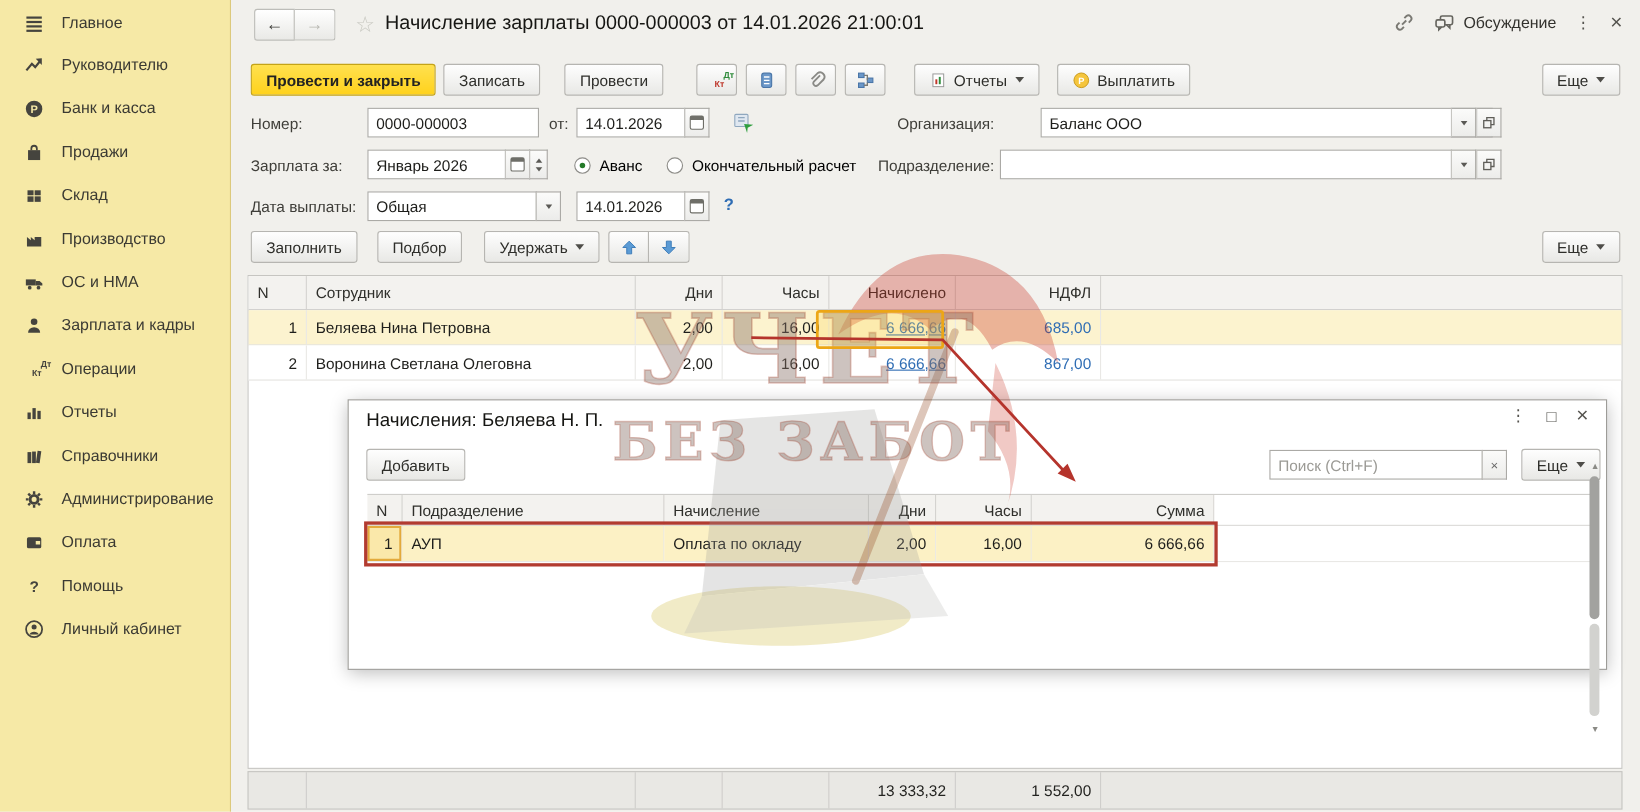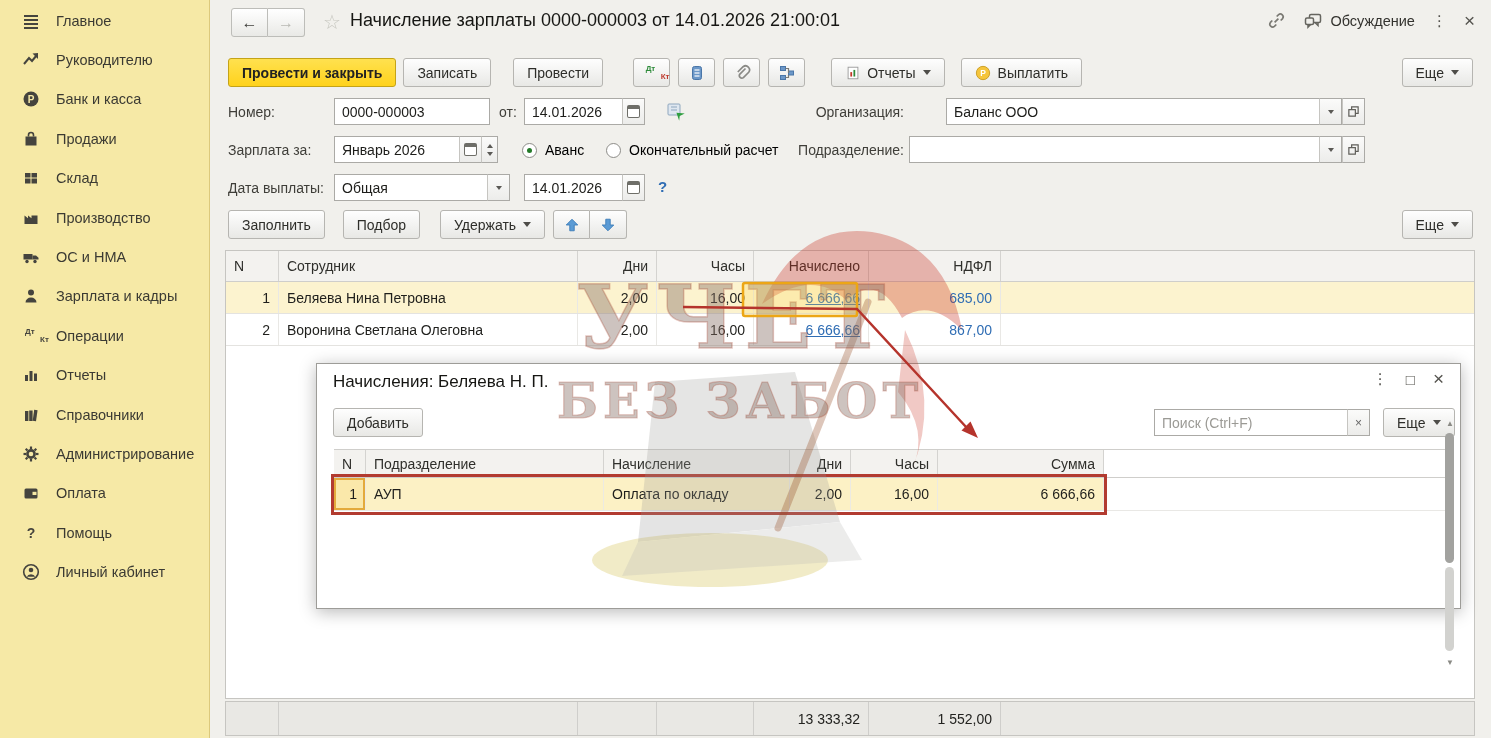--- a/index.html
+++ b/index.html
@@ -5,21 +5,21 @@
   *{box-sizing:border-box;margin:0;padding:0}
   html,body{width:1491px;height:738px;overflow:hidden}
   body{position:relative;font-family:"Liberation Sans","DejaVu Sans",sans-serif;font-size:14px;color:#333;background:#f1f0ec}
 
   
   .sidebar{position:absolute;left:0;top:0;width:210px;height:738px;background:#f6e9a6;border-right:1px solid #dcc97c;padding-top:1px}
   .sb-item{display:flex;align-items:center;height:39.4px;padding-left:19px;cursor:pointer;color:#3b3a33}
   .sb-ico{width:24px;height:20px;display:flex;align-items:center;justify-content:center;margin-right:13px;flex:none}
   .sb-label{font-size:14.5px;white-space:nowrap}
   .dtkt-mini{position:relative;width:20px;height:18px;font-weight:bold;font-size:8px;line-height:8px}
-  .dtkt-mini .d{position:absolute;left:4px;top:1px}.dtkt-mini .k{position:absolute;left:19px;top:9px}
+  .dtkt-mini .d{position:absolute;left:16px;top:1px}.dtkt-mini .k{position:absolute;left:8px;top:9px}
   .dtkt-color .d{color:#2e8b3a}.dtkt-color .k{color:#bf3a2e}
   .dtkt-gray .d,.dtkt-gray .k{color:#45443e}
   .qmark{font-size:14px;font-weight:bold;color:#45443e}
 
   
   .main{position:absolute;left:210px;top:0;width:1281px;height:738px}
   .nav-btns{position:absolute;left:21px;top:8px;display:flex}
   .nav-btn{width:37px;height:29px;border:1px solid #bdbdb9;background:linear-gradient(#fff,#e9e9e6);display:flex;align-items:center;justify-content:center;font-size:16px;cursor:pointer}
   .nav-btn.back{border-radius:3px 0 0 3px;color:#3f3f3b}
   .nav-btn.fwd{border-radius:0 3px 3px 0;border-left:none;color:#b9b9b3}

